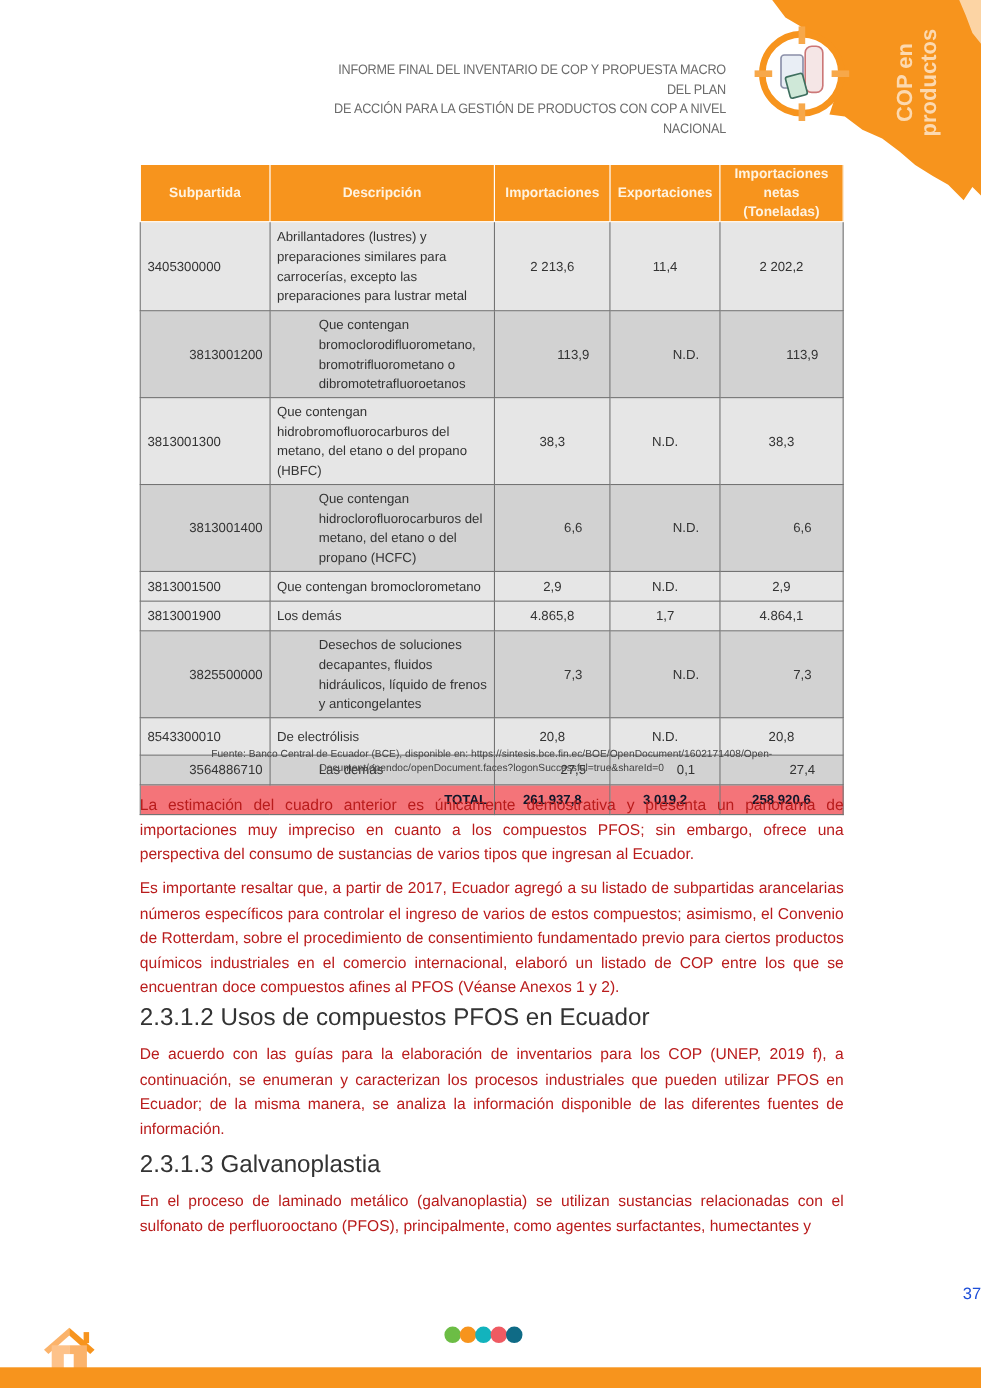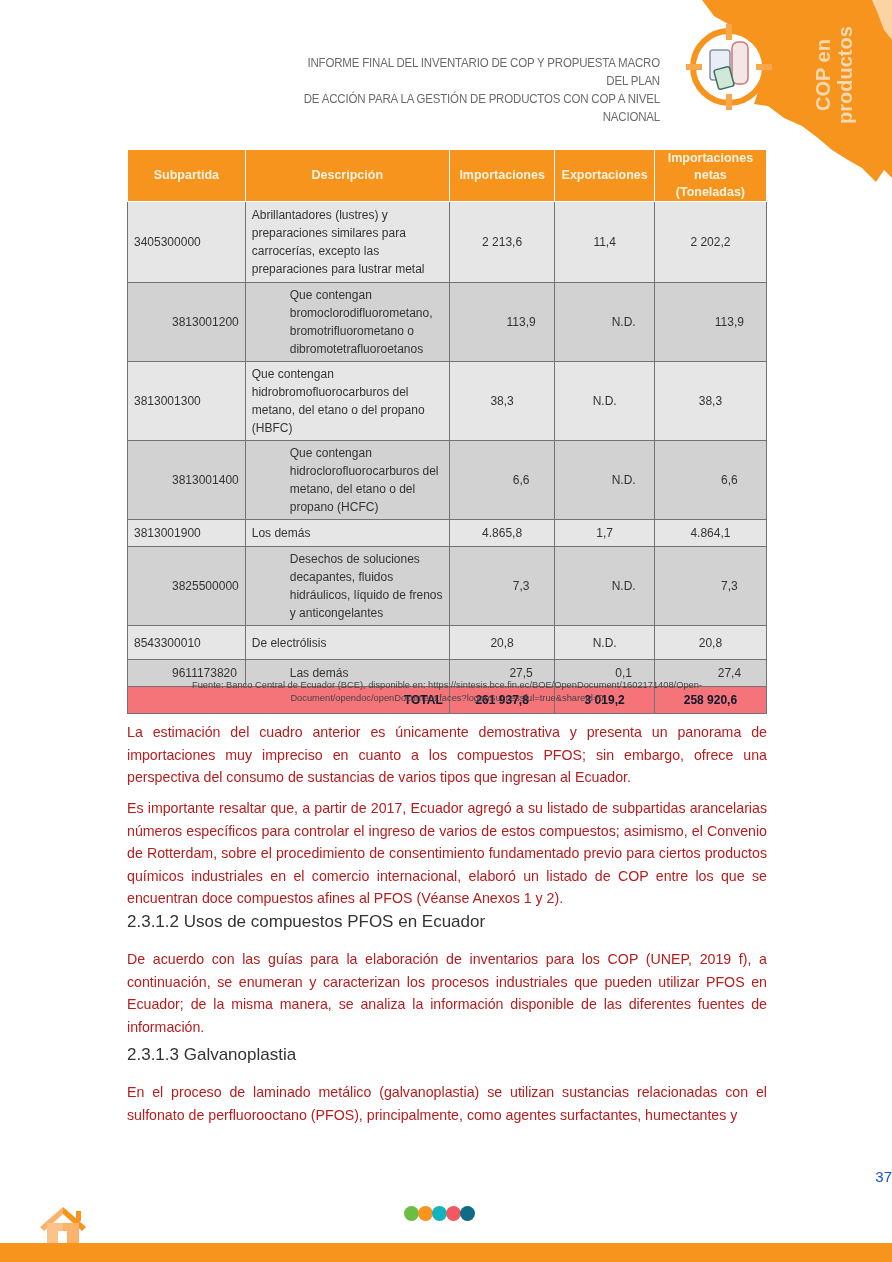--- a/index.html
+++ b/index.html
@@ -26,21 +26,21 @@
   table.data tr.dark td { background:#d2d2d2;padding-left:44px; }
   table.data td.num { text-align:center; }
   table.data tr.total td { background:#f47479; color:#0f172a; font-weight:bold; height:22px; padding:2px 6px; }
   table.data tr.total td.total-label { text-align:right; }
 
   .source { position:absolute; left:127px; top:679px; width:640px; text-align:center;
          font-size:9.3px; line-height:13px; color:#444; }
 
   .body-text { position:absolute; left:127px; width:640px; font-size:14.2px; line-height:22.5px;
          color:#b91c1c; text-align:justify; }
-  .h3 { position:absolute; left:127px; font-size:17px; color:#333; }
+  .h3 { position:absolute; left:127px; font-size:22px; color:#333; }
 
   .page-num { position:absolute; left:0; width:892px; top:1168px; text-align:right; font-size:15px; color:#1d4ed8; }
   .dots { position:absolute; left:404px; top:1206px; display:flex; }
   .dot { width:15px; height:15px; border-radius:50%; margin-right:-1px; }
   .bottom-bar { position:absolute; left:0; top:1243px; width:892px; height:19px; background:#f7941d; }
   .home-icon { position:absolute; left:38px; top:1205px; width:50px; height:40px; }
 </style>
 </head>
 <body>
 
@@ -107,20 +107,27 @@
       <td class="num">38,3</td>
     </tr>
     <tr class="dark" style="height:62px">
       <td>3813001400</td>
       <td>Que contengan hidroclorofluorocarburos del metano, del etano o del propano (HCFC)</td>
       <td class="num">6,6</td>
       <td class="num">N.D.</td>
       <td class="num">6,6</td>
     </tr>
     <tr class="light" style="height:27px">
+      <td>3813001500</td>
+      <td>Que contengan bromoclorometano</td>
+      <td class="num">2,9</td>
+      <td class="num">N.D.</td>
+      <td class="num">2,9</td>
+    </tr>
+    <tr class="light" style="height:27px">
       <td>3813001900</td>
       <td>Los demás</td>
       <td class="num">4.865,8</td>
       <td class="num">1,7</td>
       <td class="num">4.864,1</td>
     </tr>
     <tr class="dark" style="height:64px">
       <td>3825500000</td>
       <td>Desechos de soluciones decapantes, fluidos hidráulicos, líquido de frenos y anticongelantes</td>
       <td class="num">7,3</td>
@@ -128,21 +135,21 @@
       <td class="num">7,3</td>
     </tr>
     <tr class="light" style="height:34px">
       <td>8543300010</td>
       <td>De electrólisis</td>
       <td class="num">20,8</td>
       <td class="num">N.D.</td>
       <td class="num">20,8</td>
     </tr>
     <tr class="dark" style="height:27px">
-      <td>9611173820</td>
+      <td>3564886710</td>
       <td>Las demás</td>
       <td class="num">27,5</td>
       <td class="num">0,1</td>
       <td class="num">27,4</td>
     </tr>
     <tr class="total">
       <td class="total-label" colspan="2">TOTAL</td>
       <td class="num">261 937,8</td>
       <td class="num">3 019,2</td>
       <td class="num">258 920,6</td>

